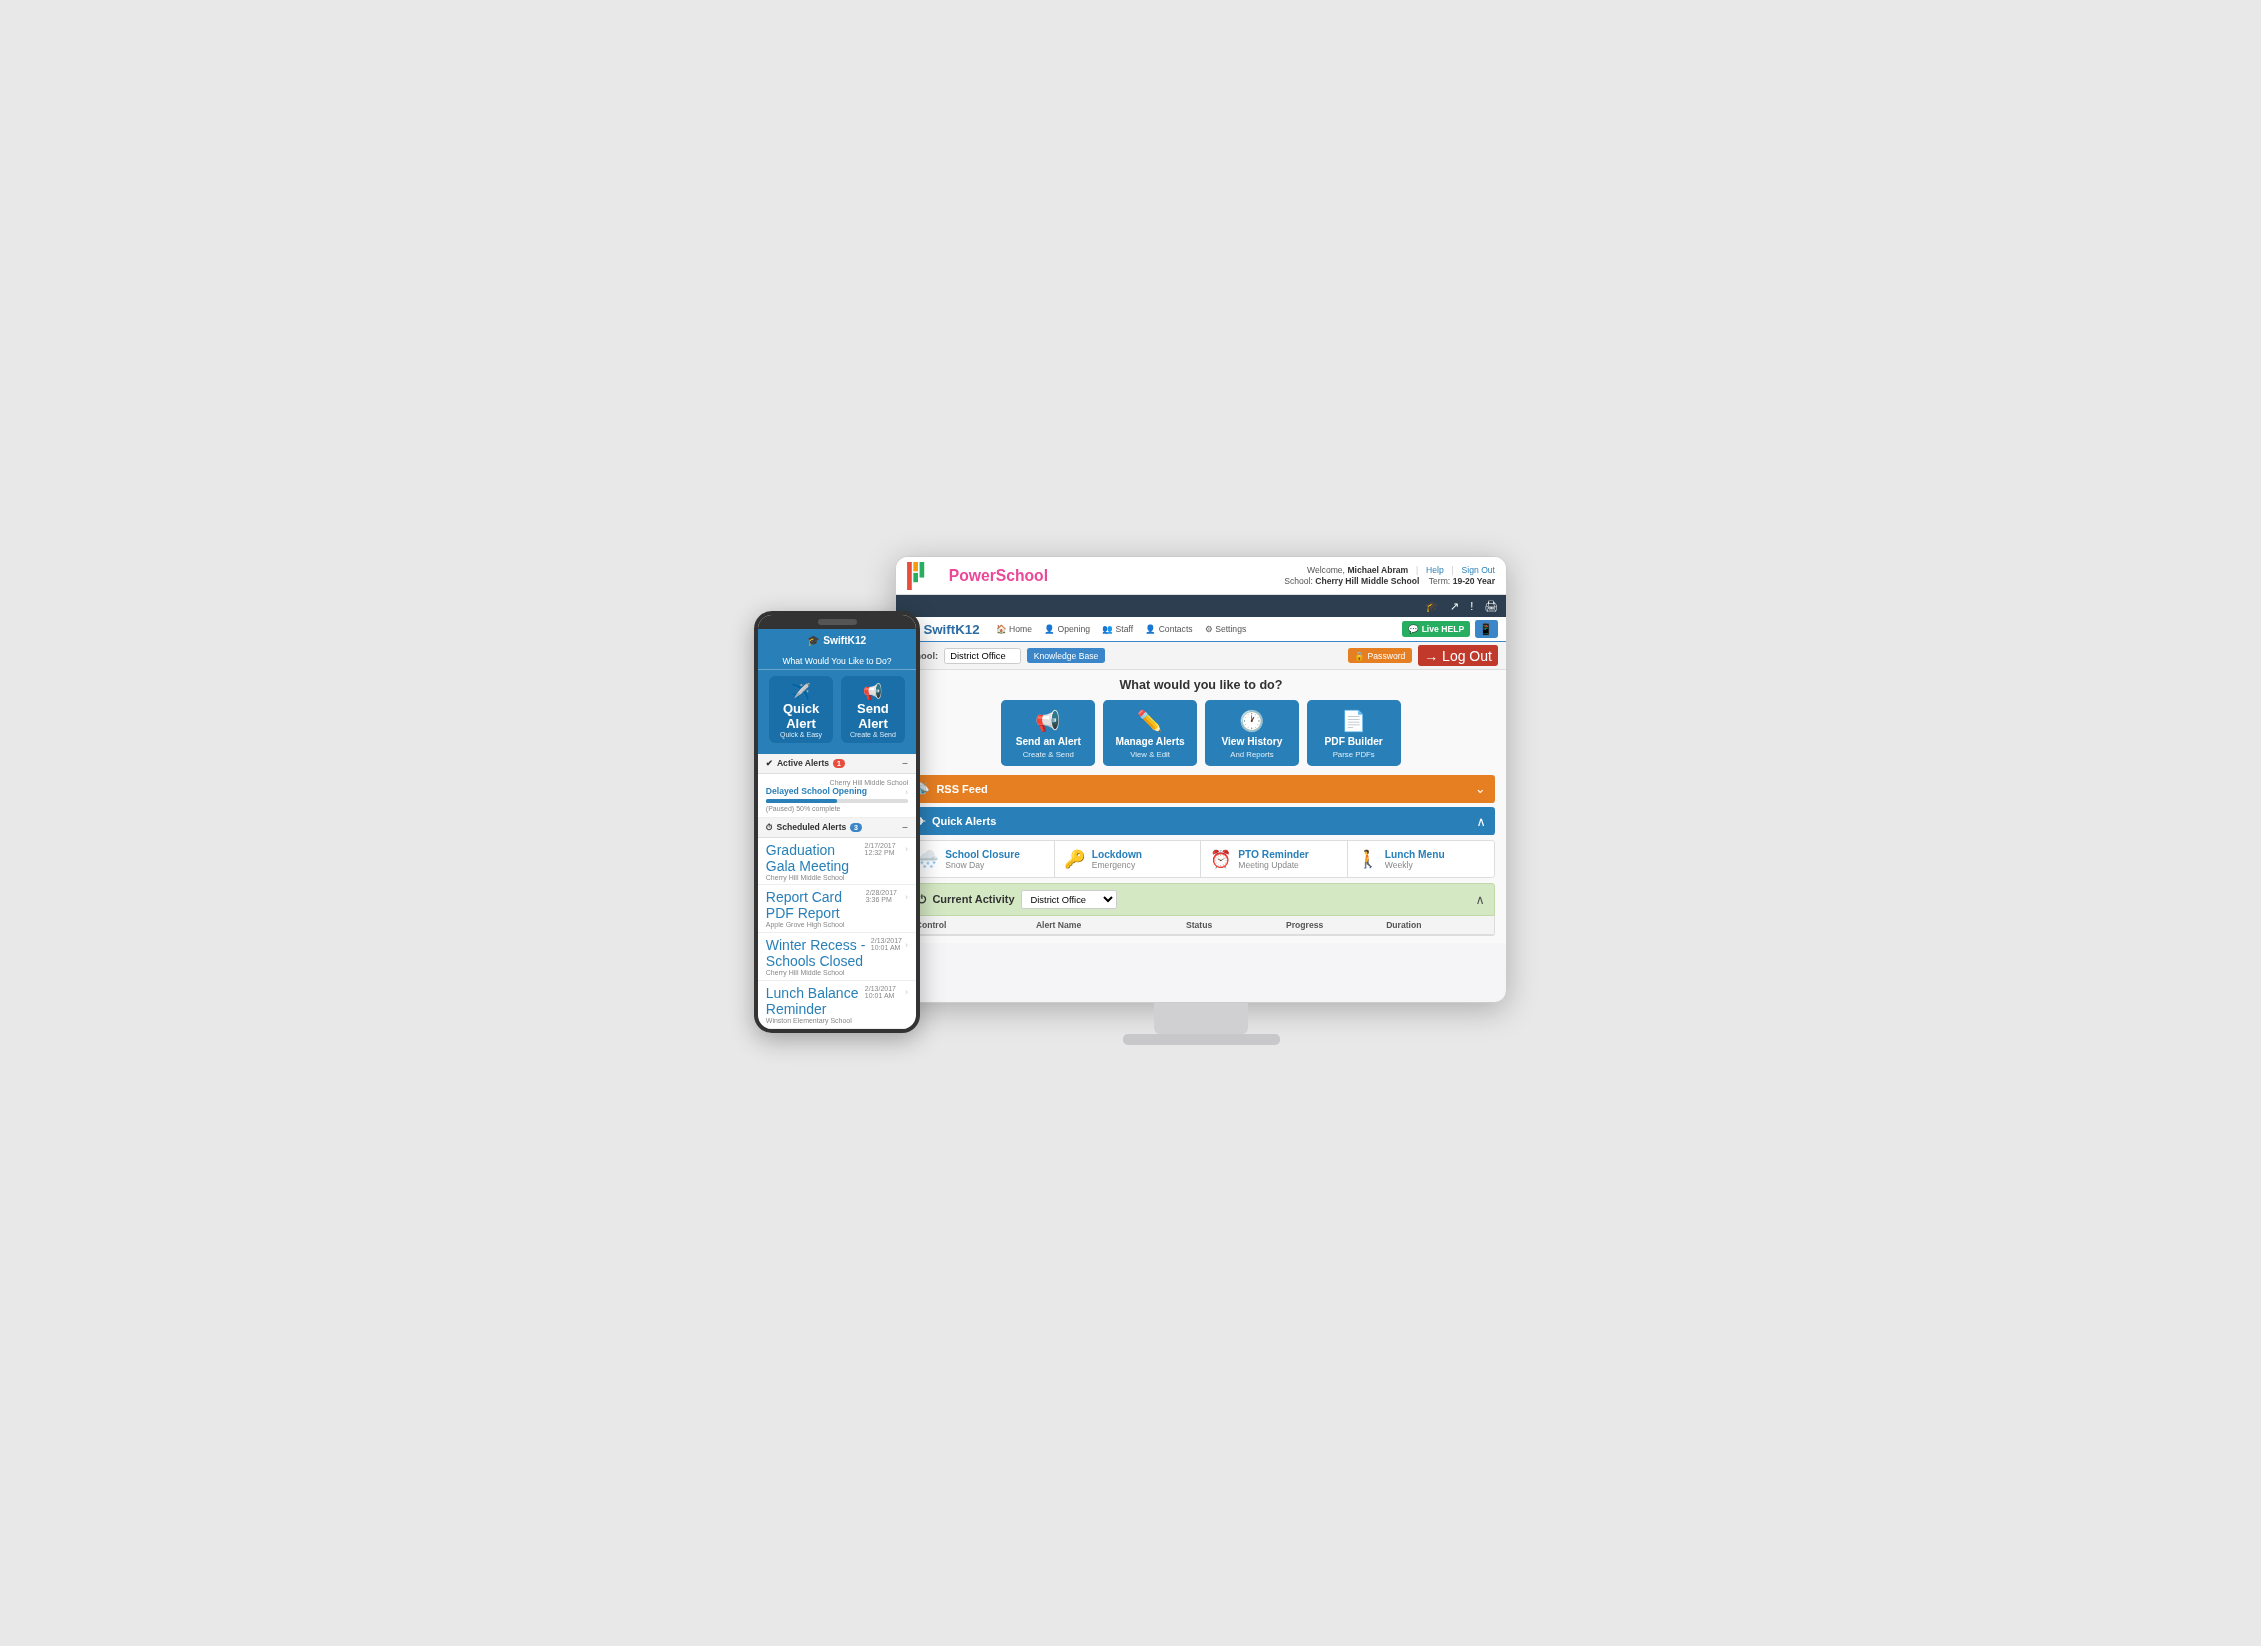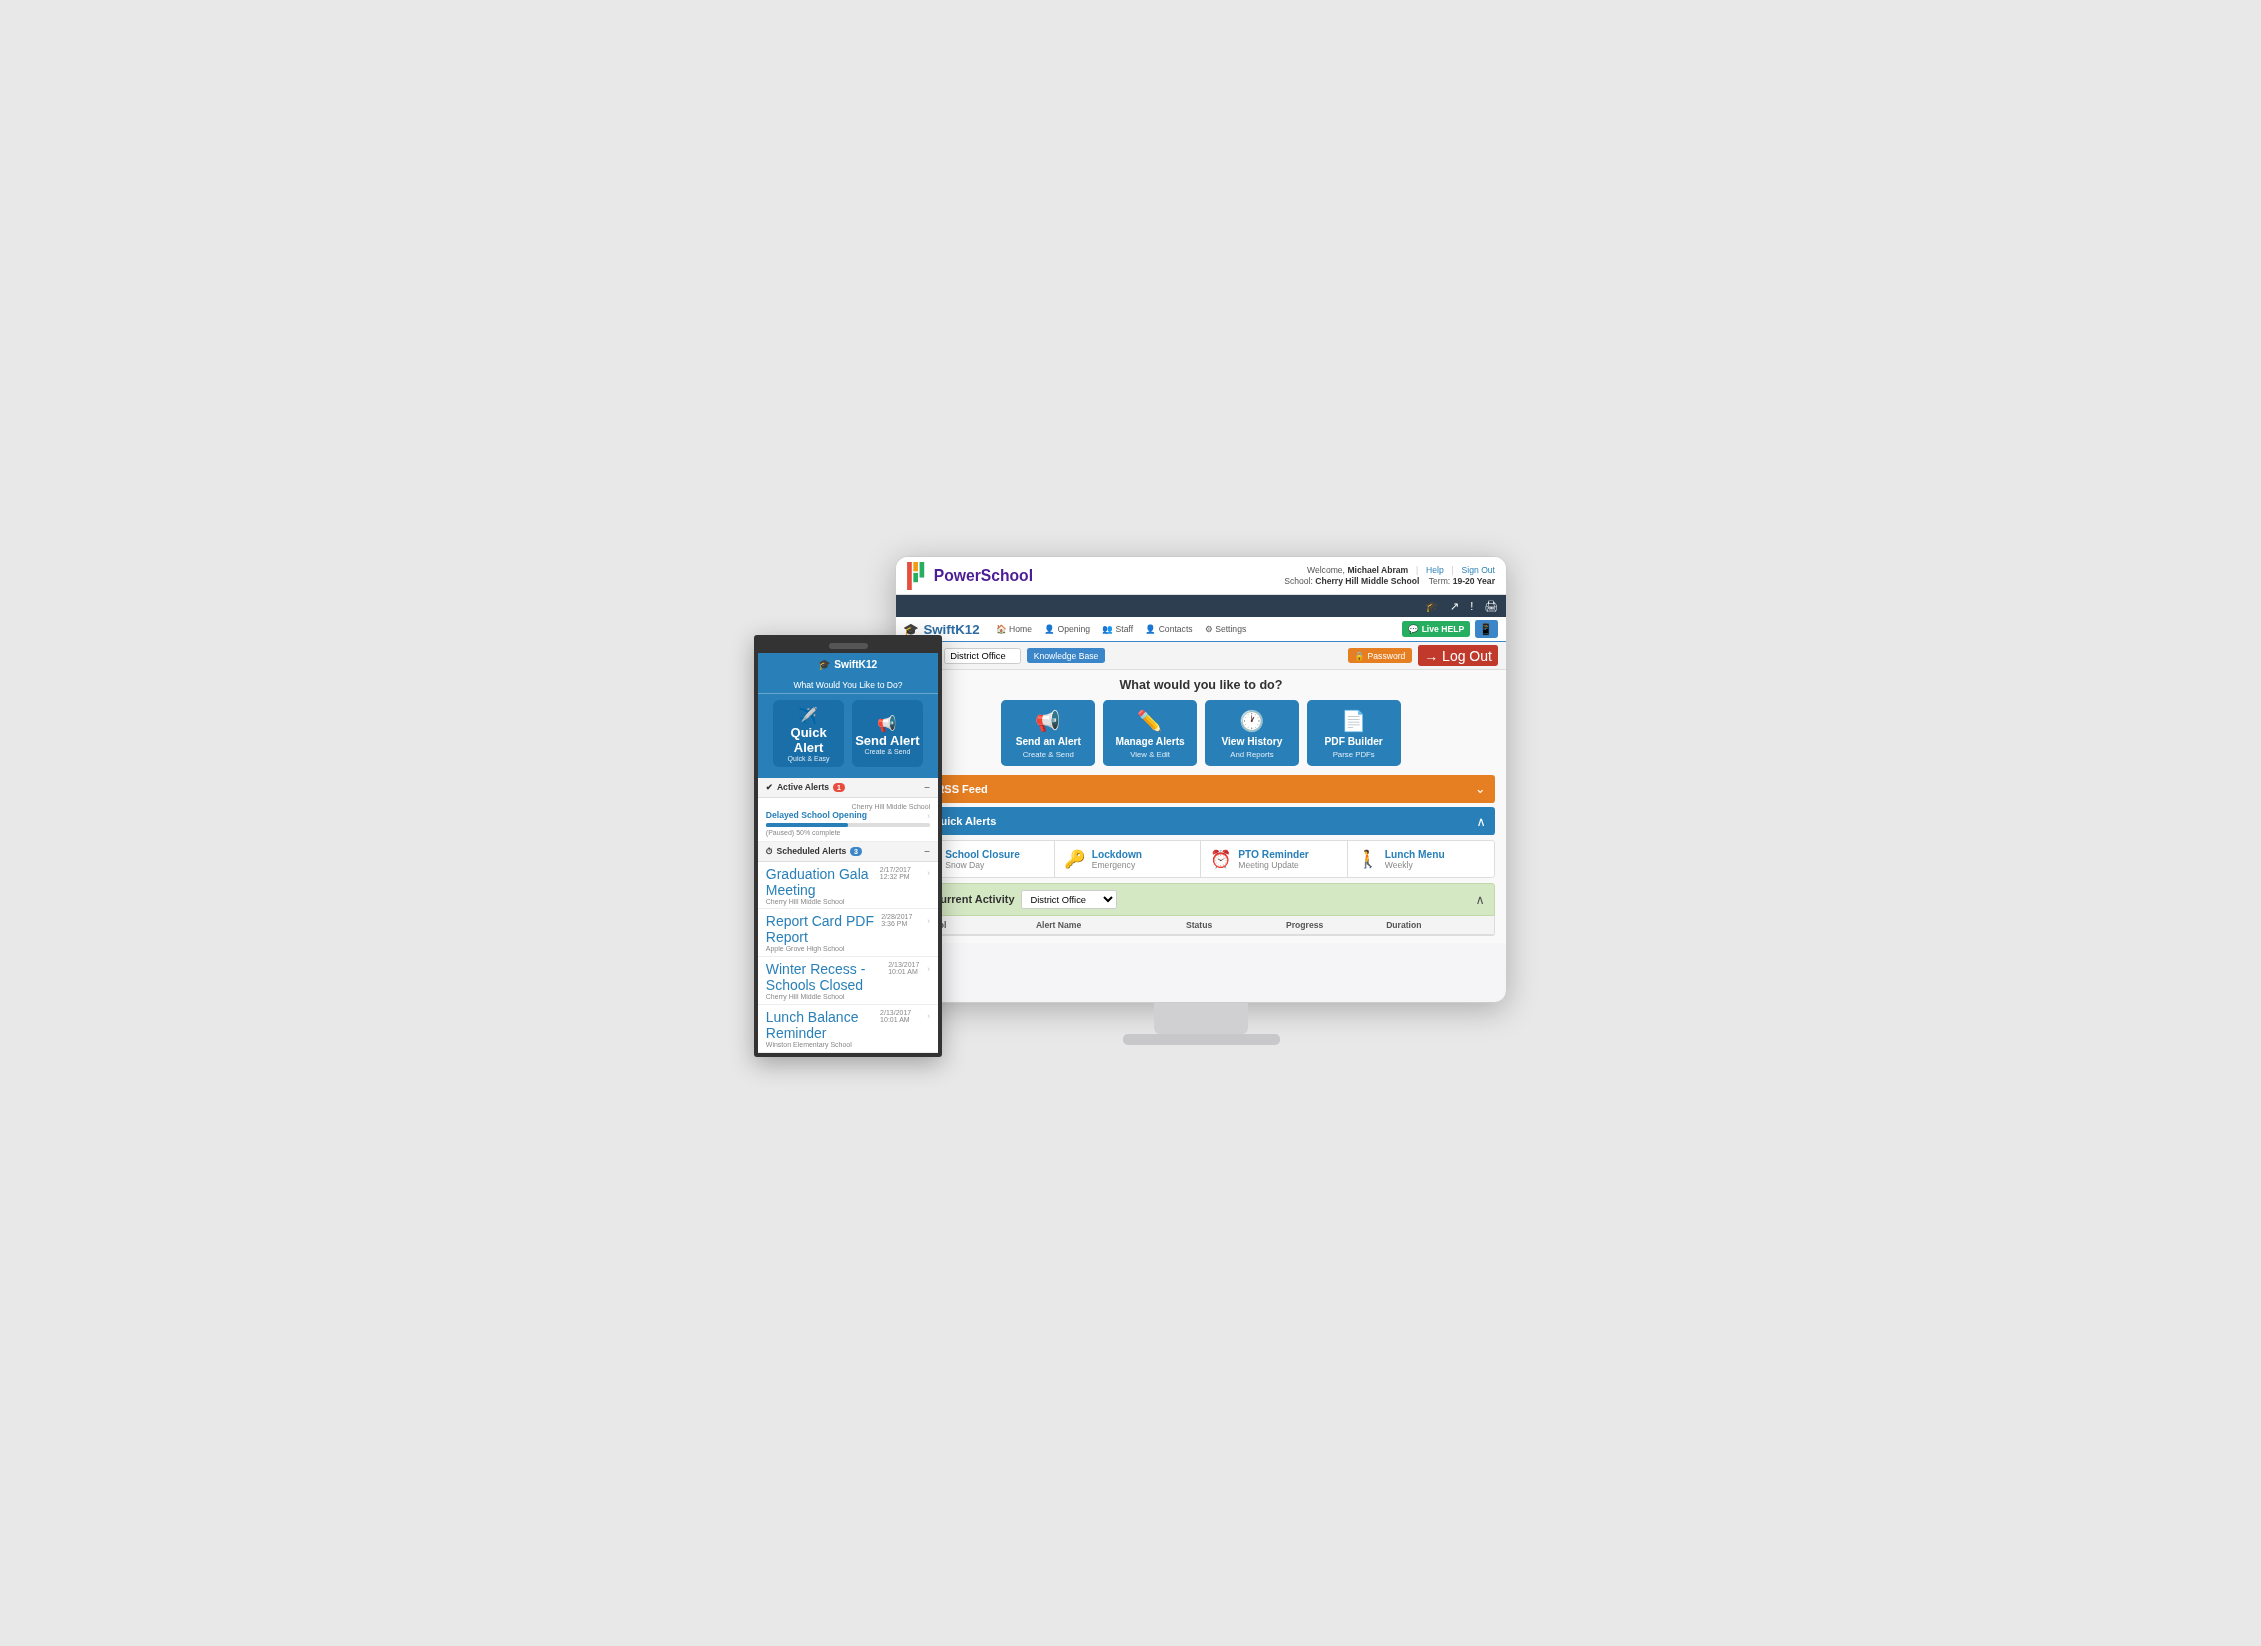--- a/index.html
+++ b/index.html
@@ -66,21 +66,22 @@
       align-items: center;
       gap: 4.7px;
     }
     .ps-logo-icon {
       width: 22px;
       height: 28px;
     }
     .ps-logo-text {
       font-size: 15.7px;
       font-weight: bold;
-      color: #4c1d95;
+      color: #ec4899;
+      margin-left: 15px;
     }
     .ps-top-right {
       text-align: right;
       font-size: 8.6px;
       color: #555;
     }
     .ps-top-right strong { color: #333; margin-top: 35px; }
 
     
     .ps-dark-nav {
@@ -330,24 +331,24 @@
     .activity-header span {
       font-size: 8.6px;
       font-weight: bold;
       color: #555;
     }
 
     
     .phone {
       position: absolute;
       left: 0;
-      top: 79px;
-      width: 188px;
+      top: 55px;
+      width: 166px;
       background: #fff;
-      border-radius: 3px;
+      border-radius: 18px;
       border: 4.7px solid #333;
       box-shadow: 0 6.3px 25px rgba(0,0,0,0.3);
       overflow: hidden;
       z-index: 10;
     }
     .phone-notch {
       background: #333;
       height: 14px;
       display: flex;
       align-items: center;

